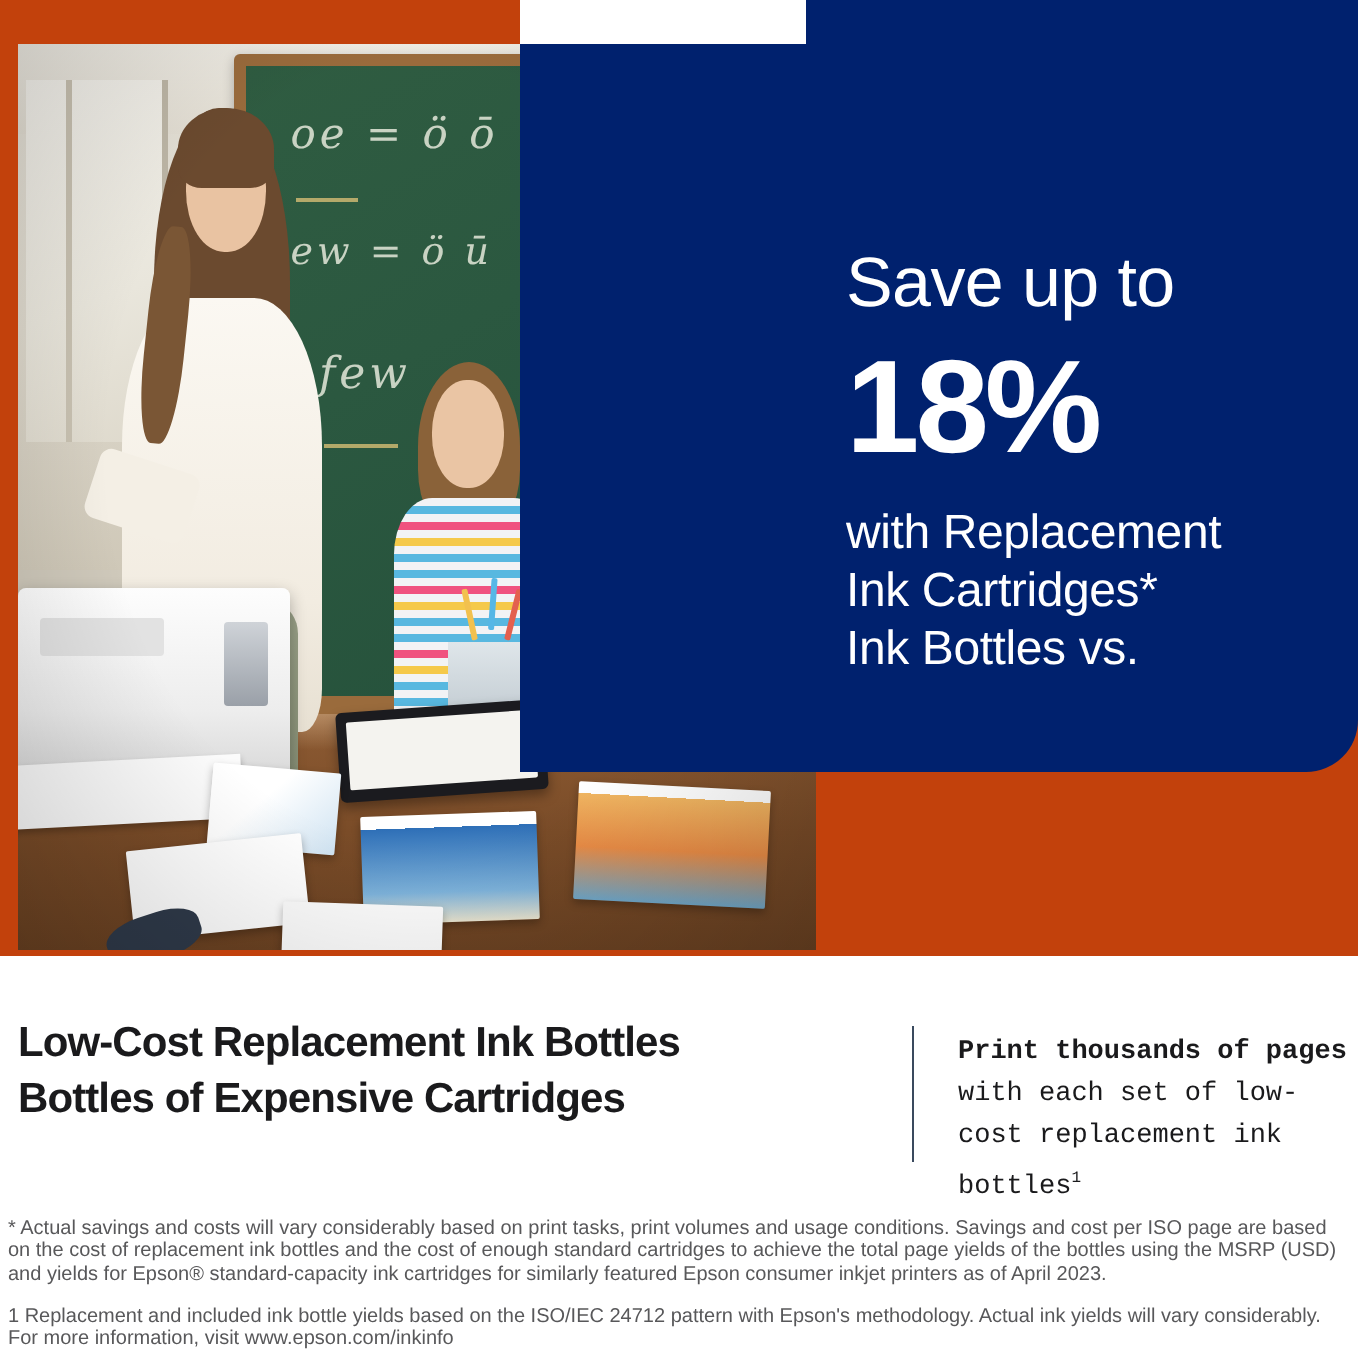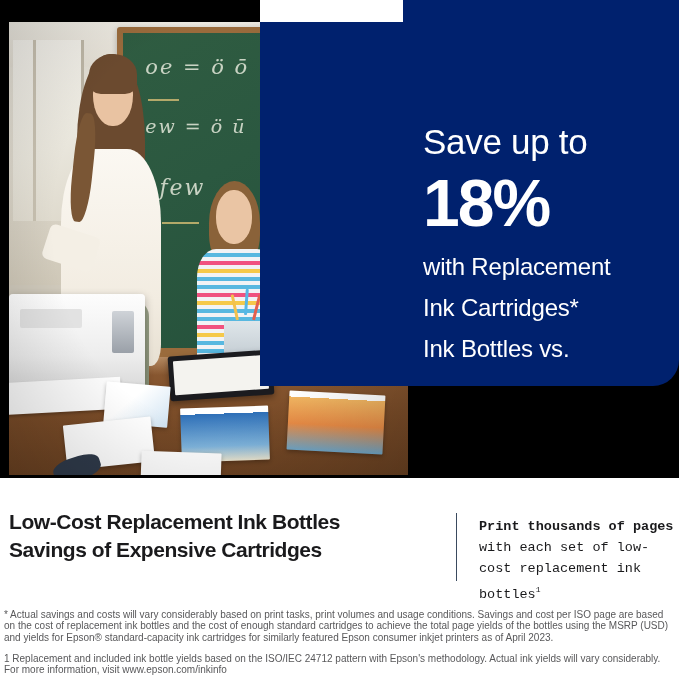--- a/index.html
+++ b/index.html
@@ -16,21 +16,21 @@
     position: relative;
   }
 
   
   .hero {
     position: absolute;
     left: 0; top: 0;
     width: 679px;
     height: 478px;
     overflow: hidden;
-    background: #000000;
+    background: #c2410c;
   }
 
   
   .photo {
     position: absolute;
     left: 9px; top: 22px;
     width: 399px;
     height: 453px;
     overflow: hidden;
     background: #cfc9bb;
@@ -238,21 +238,21 @@
     letter-spacing: -2px;
     margin-top: 4px;
   }
   .bc-sub {
     font-size: 24px;
     line-height: 29px;
     font-weight: 300;
     letter-spacing: -0.2px;
     margin-top: 12px;
   }
-  .bc-sub div { white-space: nowrap; margin-top: 12px; }
+  .bc-sub div { white-space: nowrap; }
 
   
   .headline-row {
     position: absolute;
     left: 0; top: 508px;
     width: 538px;
     height: 82px;
   }
   .headline-left {
     position: absolute;
@@ -372,21 +372,21 @@
         <div>Ink Cartridges*</div>
         <div>Ink Bottles vs.</div>
       </div>
     </div>
   </div>
 </div>
 
 <div class="headline-row">
   <div class="headline-left">
     <div>Low-Cost Replacement Ink Bottles</div>
-    <div>Savings of Expensive Cartridges</div>
+    <div>Bottles of Expensive Cartridges</div>
   </div>
 
   <div class="divider"></div>
 
   <div class="headline-right">
     <span class="hr-strong">Print thousands of pages</span><span> with each set of low-cost replacement ink bottles</span><sup>1</sup>
   </div>
 </div>
 
 <div class="footnotes">

